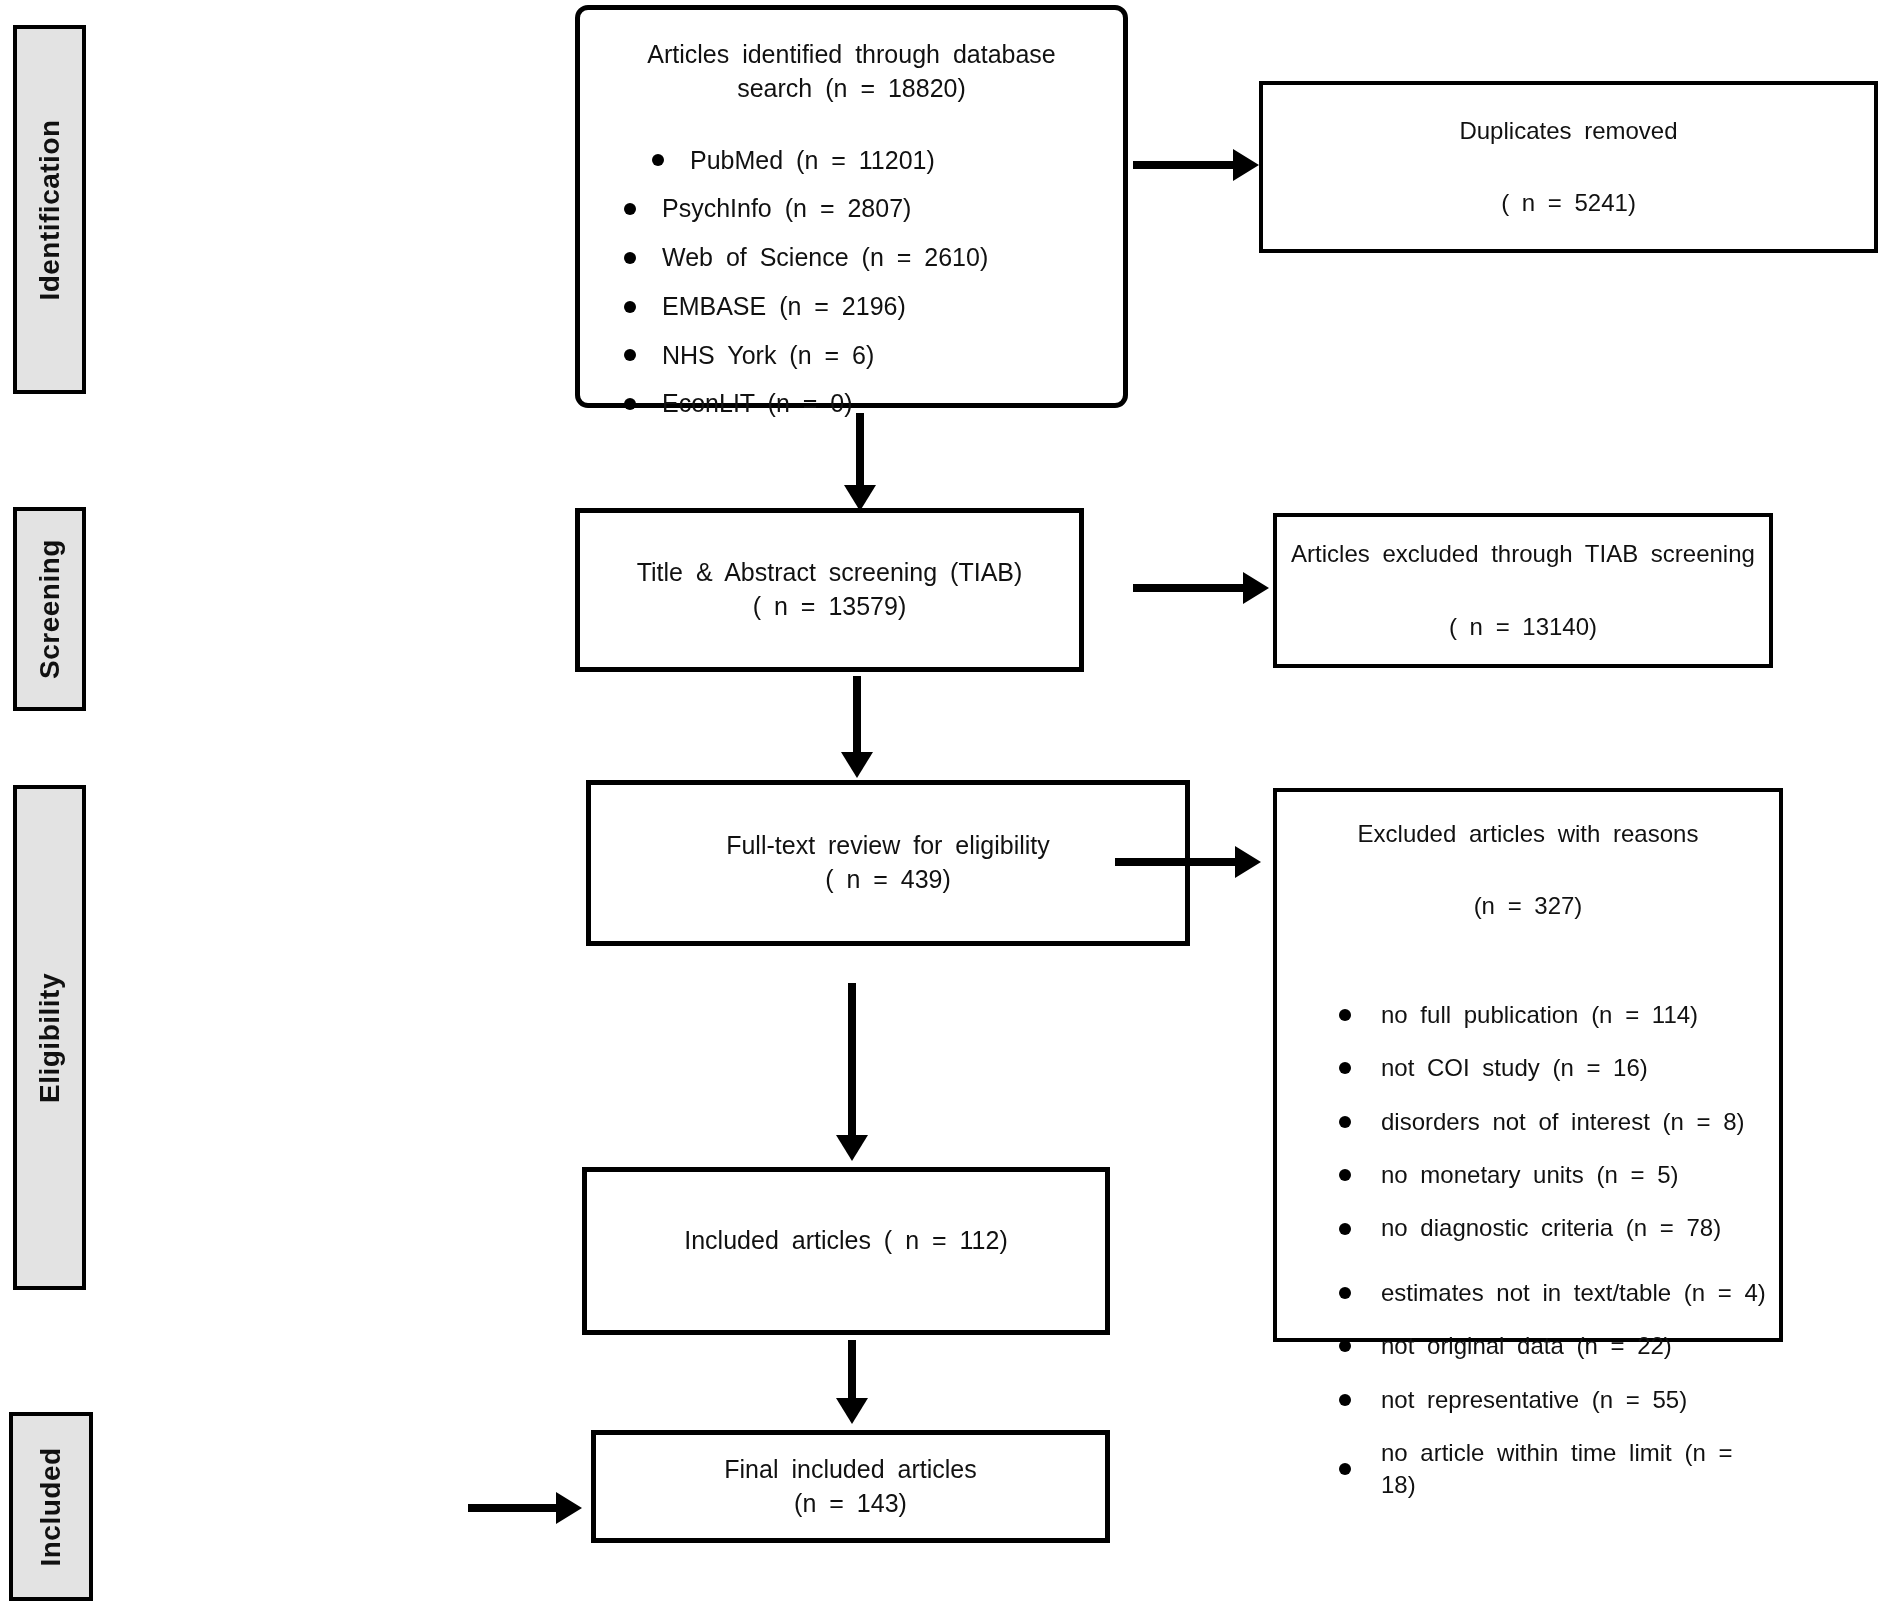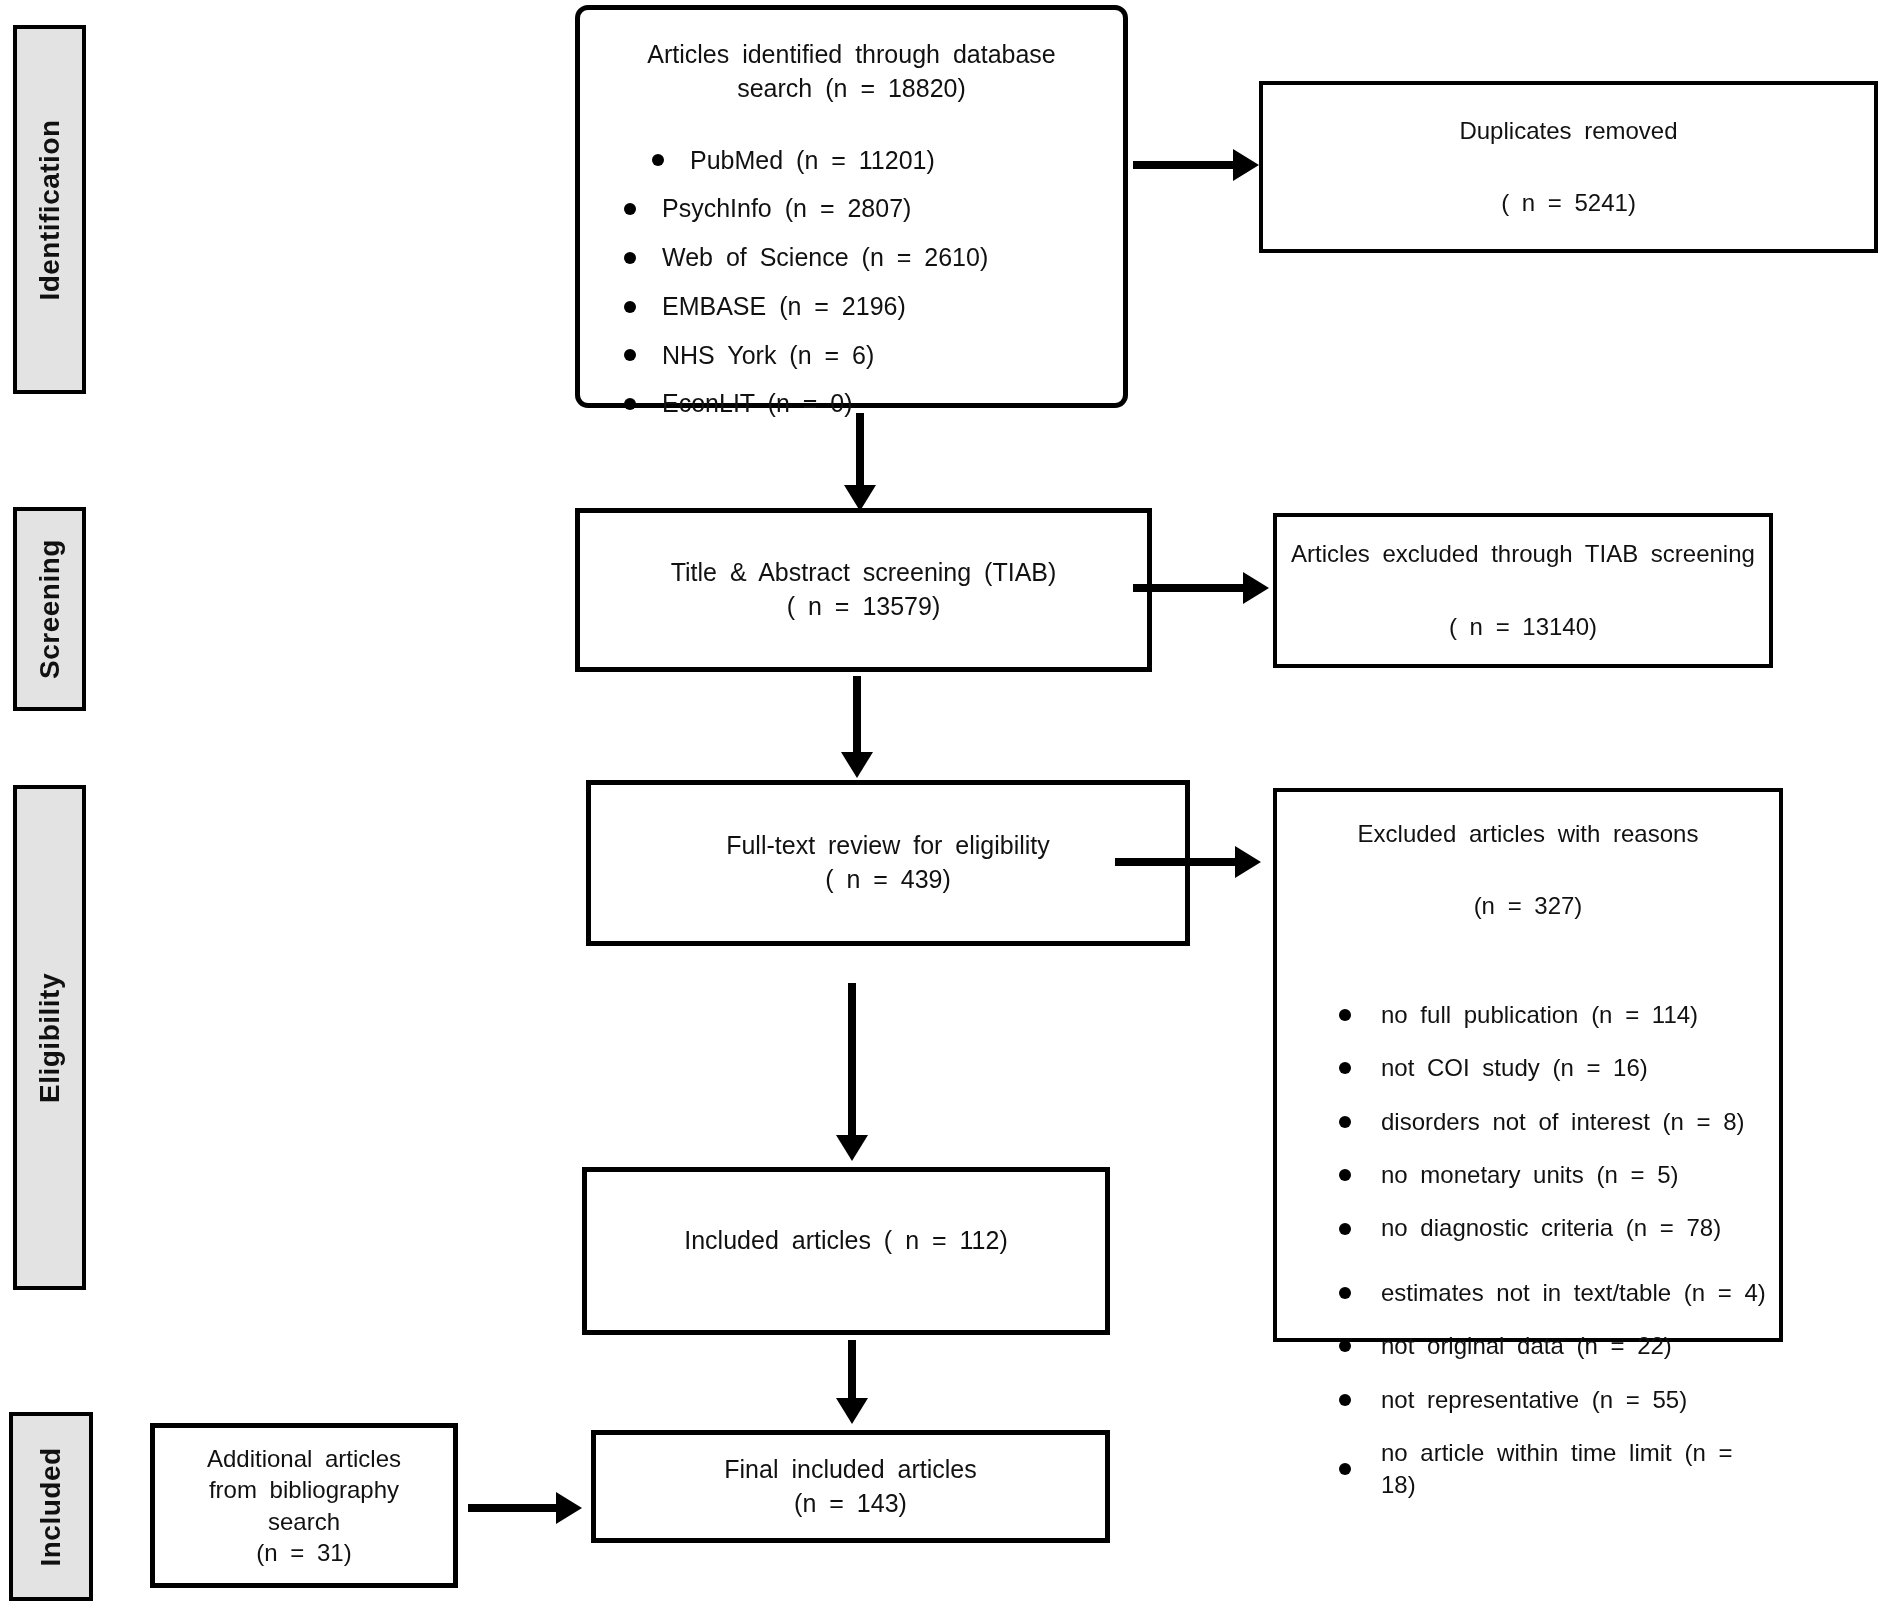--- a/index.html
+++ b/index.html
@@ -110,21 +110,21 @@
         <span>EconLIT (n = 0)</span>
       </li>
     </ul>
   </div>
 
   <div class="box small-font" style="left:1259px; top:81px; width:619px; height:172px;">
     <div>Duplicates removed</div>
     <div>( n = 5241)</div>
   </div>
 
-  <div class="box" style="left:575px; top:508px; width:577px; height:164px;">
+  <div class="box" style="left:575px; top:508px; width:509px; height:164px;">
     <div>Title &amp; Abstract screening (TIAB)</div>
     <div>( n = 13579)</div>
   </div>
 
   <div class="box small-font" style="left:1273px; top:513px; width:500px; height:155px;">
     <div>Articles excluded through TIAB screening</div>
     <div>( n = 13140)</div>
   </div>
 
   <div class="box" style="left:586px; top:780px; width:604px; height:166px;">
@@ -172,26 +172,20 @@
         <span class="dot"></span>
         <span>no article within time limit (n = 18)</span>
       </li>
     </ul>
   </div>
 
   <div class="box top-align" style="left:582px; top:1167px; width:528px; height:168px; padding-top:52px;">
     <div>Included articles ( n = 112)</div>
   </div>
 
-  <div class="box" style="left:150px; top:1423px; width:308px; height:165px; font-size:24px; line-height:1.3;">
-    <div>Additional articles</div>
-    <div>from bibliography</div>
-    <div>search</div>
-    <div>(n = 31)</div>
-  </div>
 
   <div class="box" style="left:591px; top:1430px; width:519px; height:113px;">
     <div>Final included articles</div>
     <div>(n = 143)</div>
   </div>
 
   <div class="arrow-h" style="left:1133px; top:161px; width:100px;"></div>
   <div class="arrow-v" style="left:856px; top:413px; height:72px;"></div>
   <div class="arrow-h" style="left:1133px; top:584px; width:110px;"></div>
   <div class="arrow-v" style="left:853px; top:676px; height:76px;"></div>

